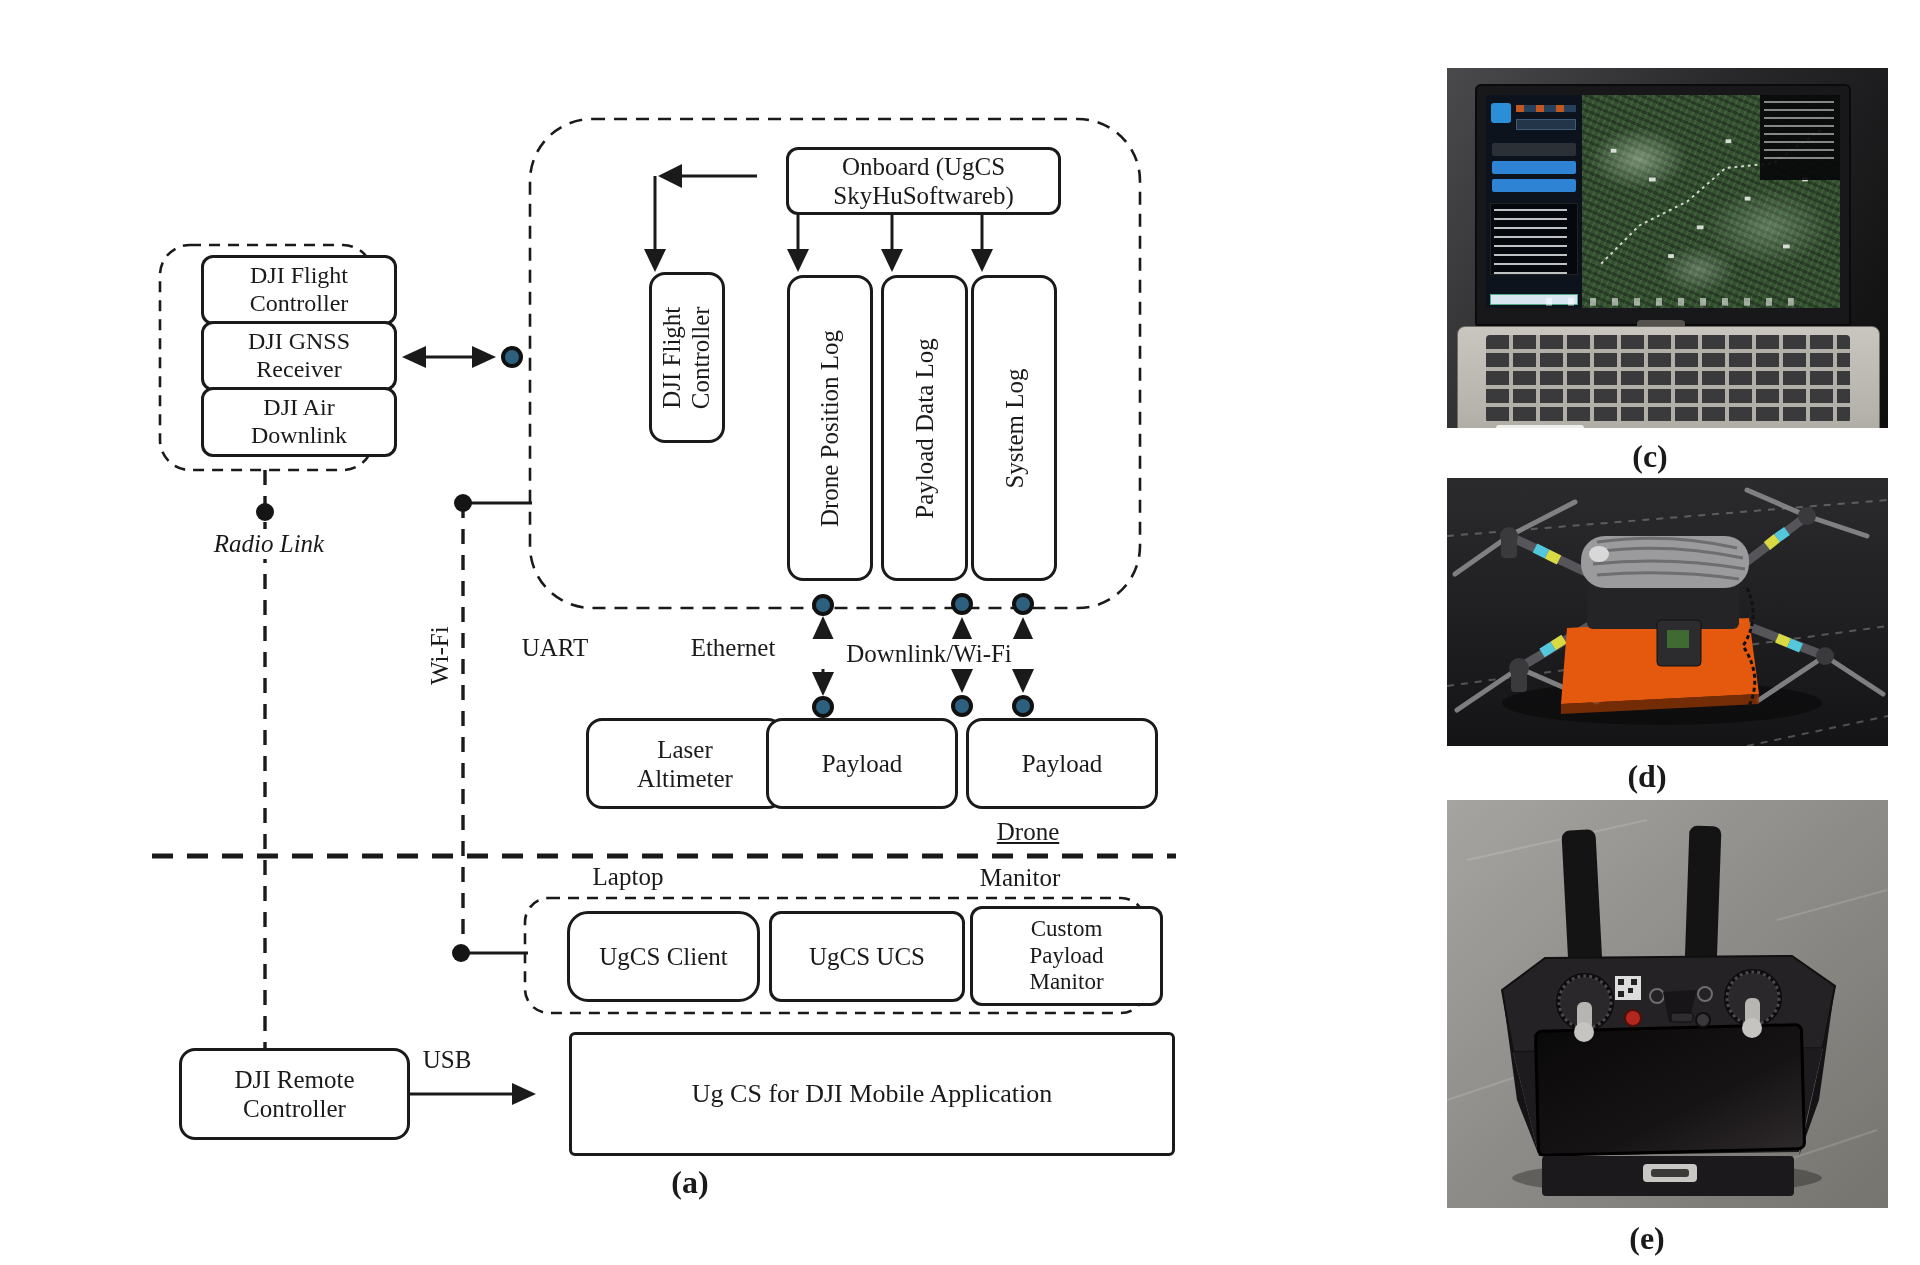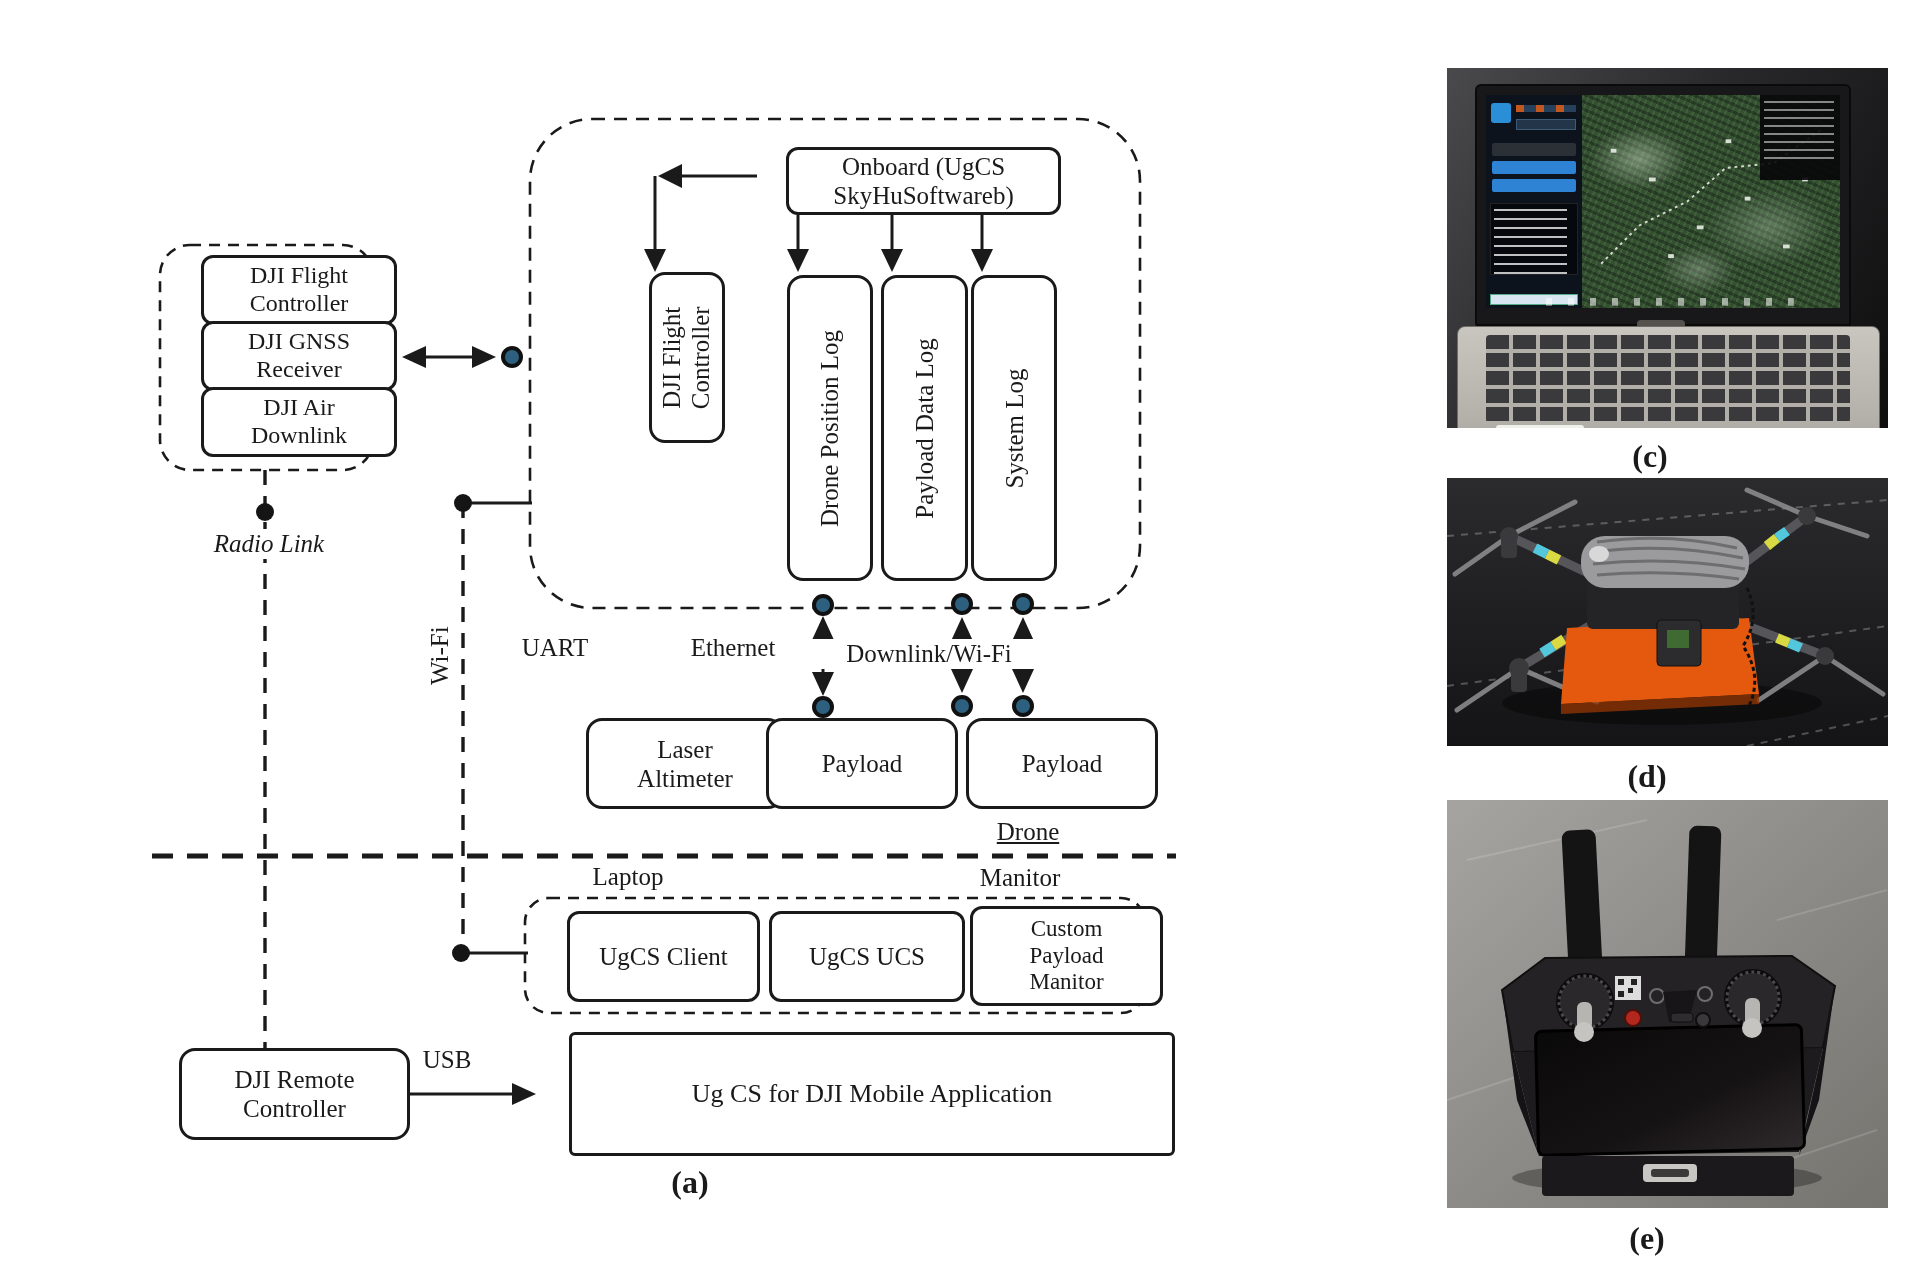--- a/index.html
+++ b/index.html
@@ -163,21 +163,21 @@
     <div>Laser</div>
     <div>Altimeter</div>
   </div>
   <div class="box" style="left:737px;top:718px;width:186px;height:85px;">
     <div>Payload</div>
   </div>
   <div class="box" style="left:937px;top:718px;width:186px;height:85px;">
     <div>Payload</div>
   </div>
 
-  <div class="box small-r" style="left:538px;top:911px;width:187px;height:85px;">
+  <div class="box small-r" style="left:538px;top:911px;width:187px;height:85px;border-radius:21px;">
     <div>UgCS Client</div>
   </div>
   <div class="box small-r" style="left:740px;top:911px;width:190px;height:85px;text-align:center;">
     <div>UgCS UCS</div>
   </div>
   <div class="box small-r" style="left:941px;top:906px;width:187px;height:94px;font-size:23px;">
     <div>Custom</div>
     <div>Payload</div>
     <div>Manitor</div>
   </div>

